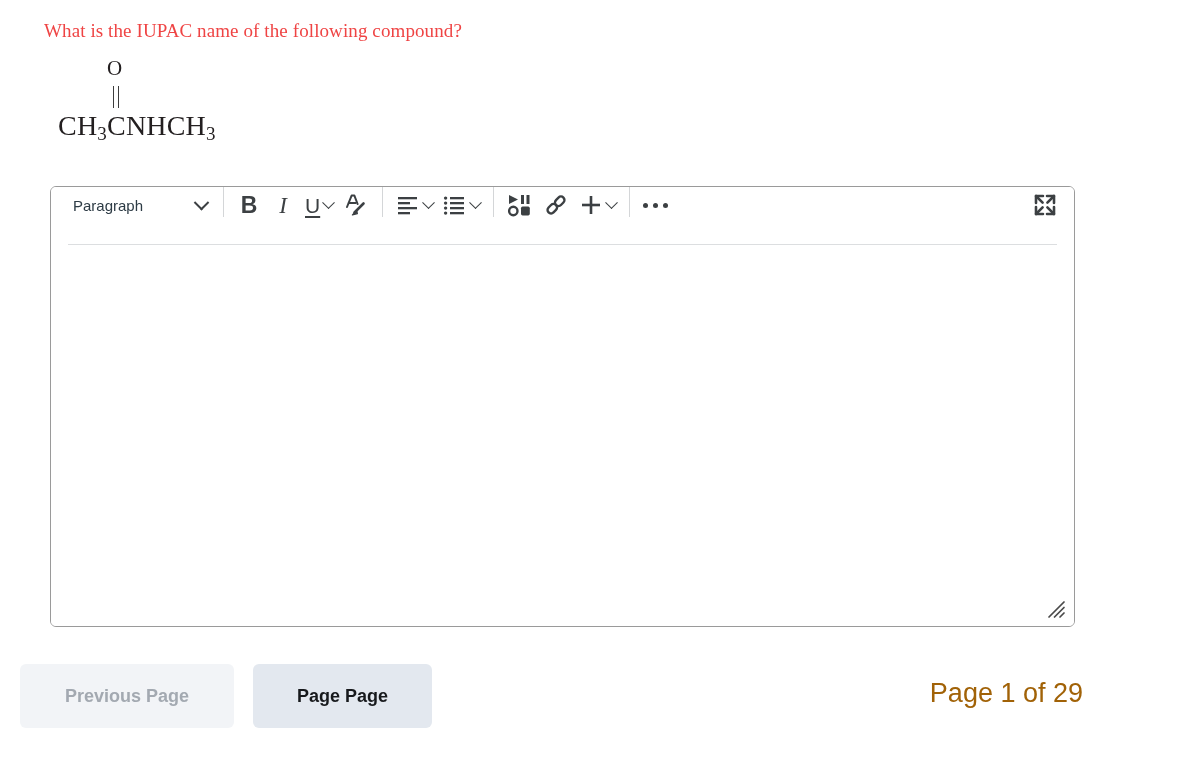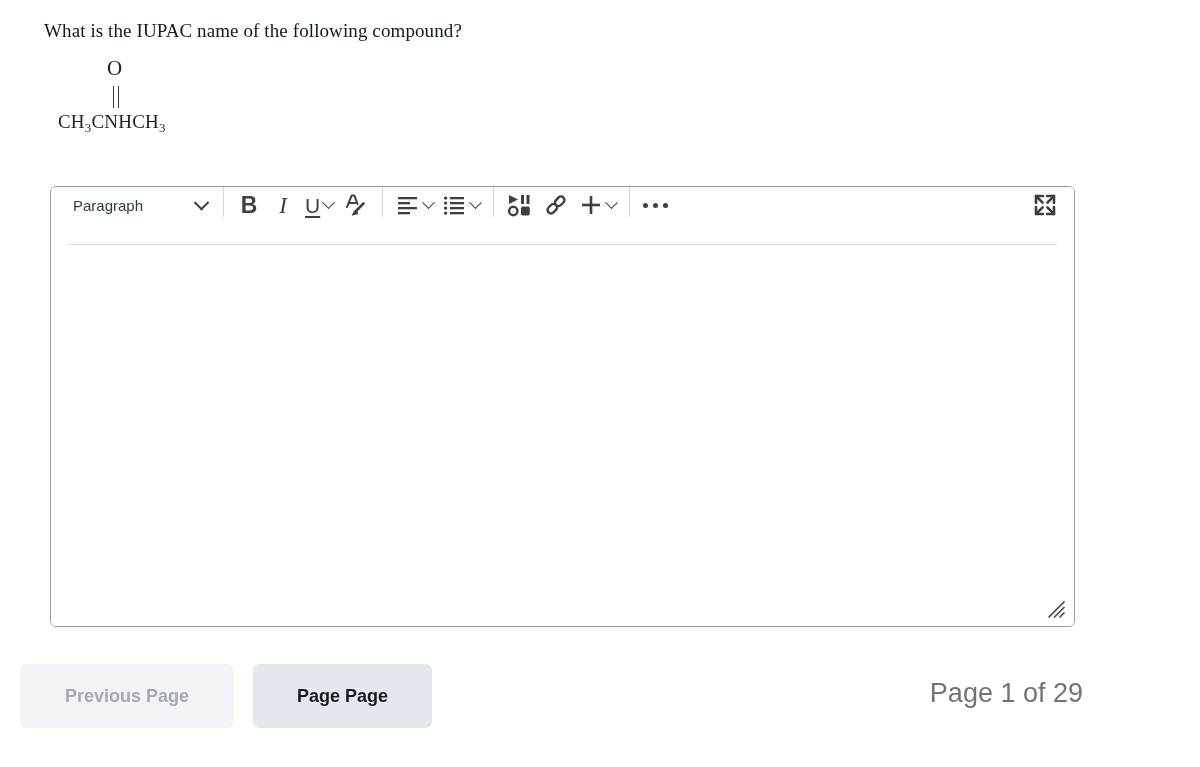--- a/index.html
+++ b/index.html
@@ -20,21 +20,21 @@
     background: #ffffff;
   }
 
   
   .question-text {
     position: absolute;
     left: 44px;
     top: 20px;
     font-family: "Liberation Serif", serif;
     font-size: 19px;
-    color: #0f172a;
+    color: #ef4444;
     letter-spacing: 0.1px;
     white-space: nowrap;
   }
 
   
   .structure {
     position: absolute;
     left: 58px;
     top: 62px;
     font-family: "Liberation Serif", serif;
@@ -64,21 +64,21 @@
     width: 0;
     height: 22px;
     border-left: 1.6px solid #3d3d3d;
   }
   .struct-bond span.b1 { left: 0px; }
   .struct-bond span.b2 { left: 5px; }
   .struct-formula {
     position: absolute;
     left: 0;
     top: 50px;
-    font-size: 19px;
+    font-size: 28px;
     line-height: 1;
     white-space: nowrap;
     letter-spacing: 0.2px;
   }
   .struct-formula sub {
     font-size: 0.68em;
     vertical-align: -0.28em;
   }
 
   
@@ -257,21 +257,21 @@
     background: #e3e8ef;
     color: #17191c;
   }
 
   .page-indicator {
     position: absolute;
     right: 117px;
     top: 14px;
     font-family: "Liberation Sans", sans-serif;
     font-size: 27px;
-    color: #737373;
+    color: #a16207;
     white-space: nowrap;
   }
 </style>
 </head>
 <body>
 
 <div id="page">
 
   <div class="question-text">What is the IUPAC name of the following compound?</div>
 

